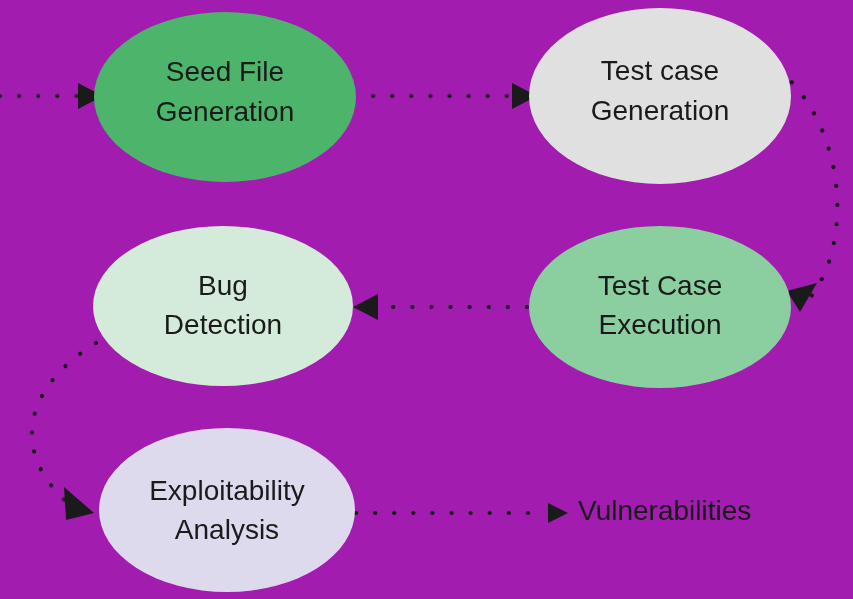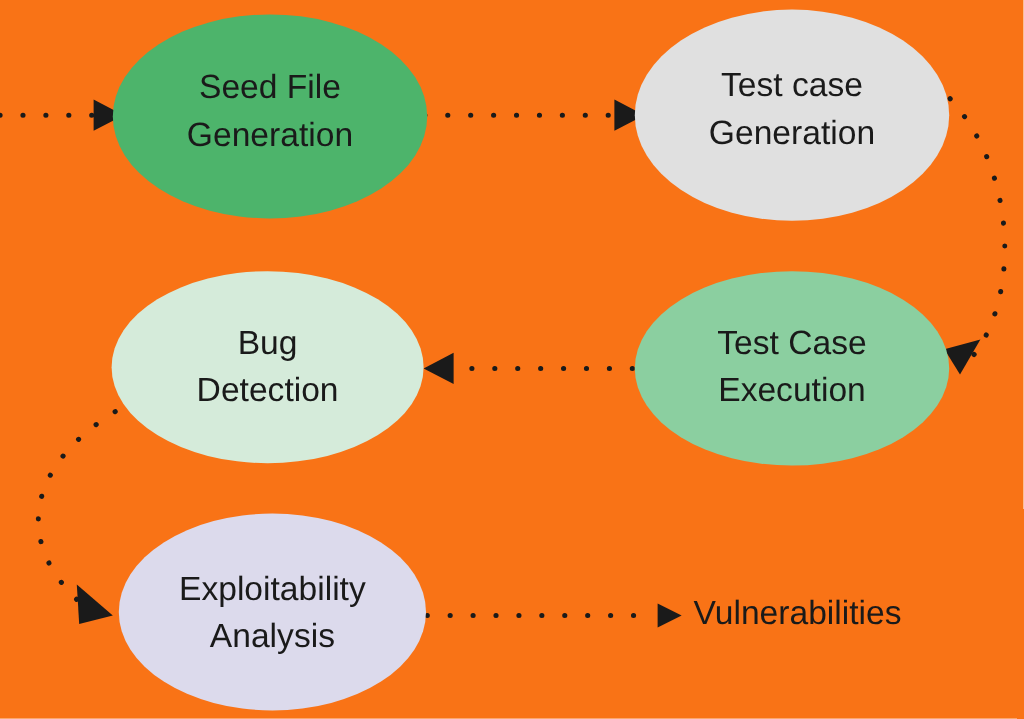--- a/index.html
+++ b/index.html
@@ -8,21 +8,21 @@
     padding: 0;
     background: #ffffff;
   }
   body {
     font-family: "Liberation Sans", sans-serif;
   }
   #diagram-root {
     position: relative;
     width: 853px;
     height: 599px;
-    background: #f97316;
+    background: #a21caf;
     overflow: hidden;
   }
   #flow-svg {
     position: absolute;
     top: 0;
     left: 0;
     width: 853px;
     height: 599px;
   }
   .node-label {

